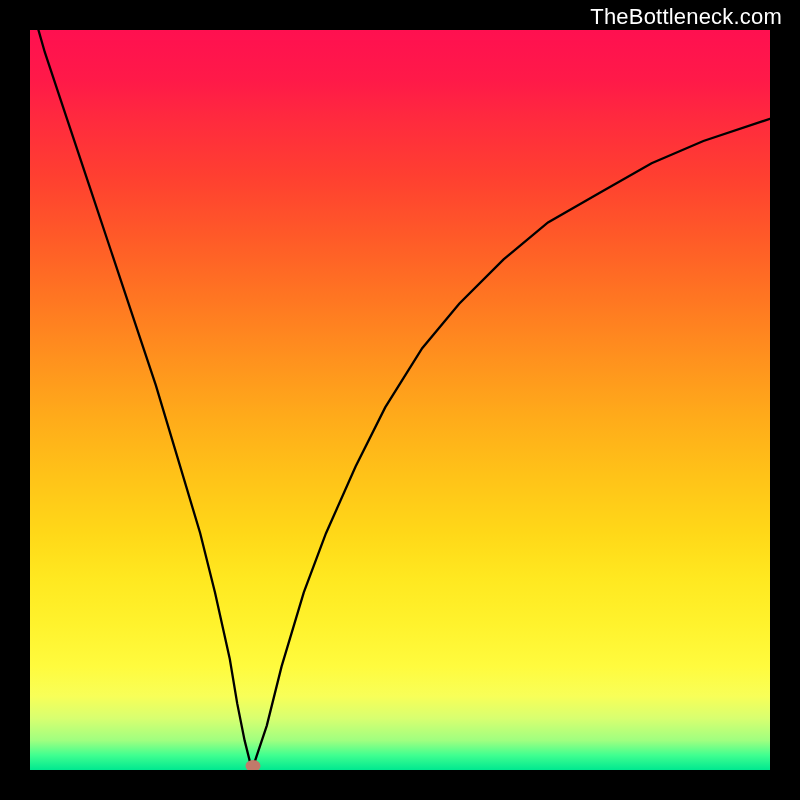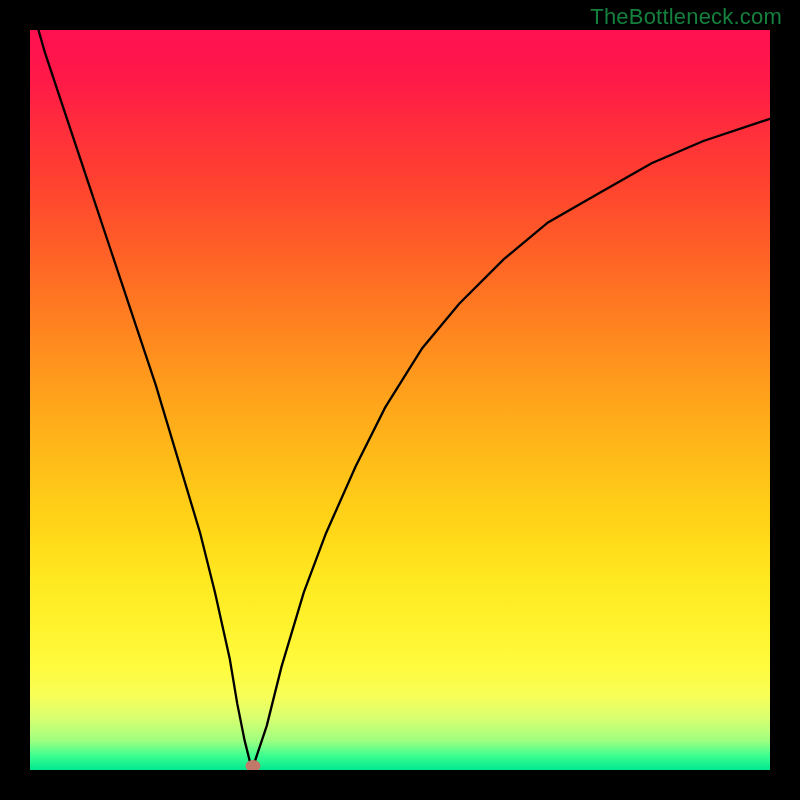--- a/index.html
+++ b/index.html
@@ -8,21 +8,21 @@
     height: 800px;
     background: #000;
     position: relative;
     font-family: Arial, sans-serif;
     overflow: hidden;
   }
   .watermark {
     position: absolute;
     top: 4px;
     right: 18px;
-    color: #15803d;
+    color: #ffffff;
     font-size: 22px;
     font-weight: 500;
     z-index: 10;
     letter-spacing: 0.2px;
     text-align: right;
   }
   .chart-area {
     position: absolute;
     left: 30px;
     top: 30px;

